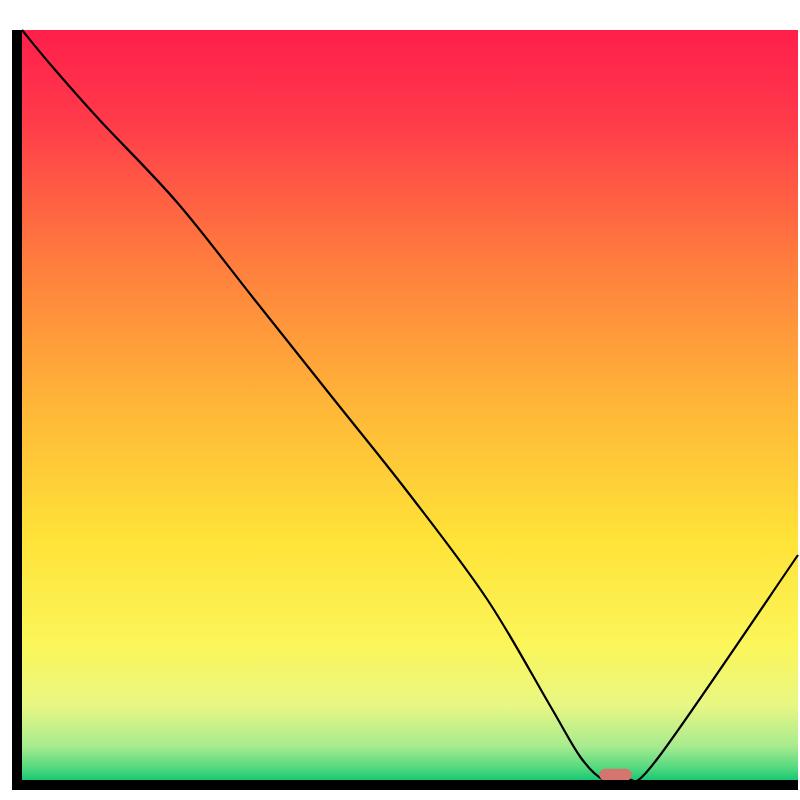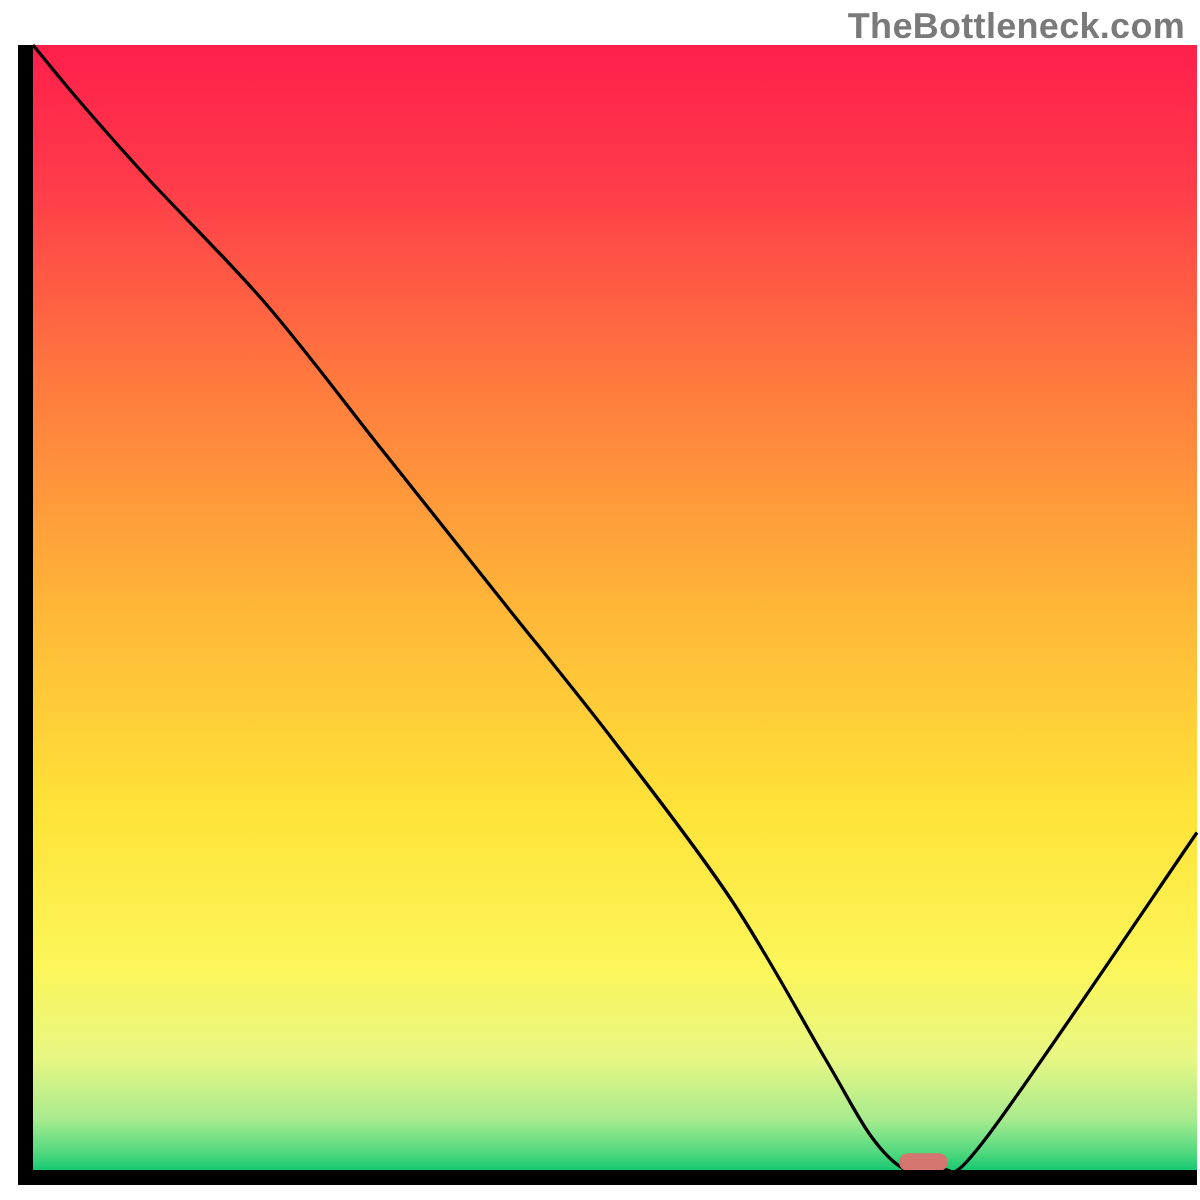--- a/index.html
+++ b/index.html
@@ -26,21 +26,20 @@
   }
   svg {
     position: absolute;
     top: 0;
     left: 0;
   }
 </style>
 </head>
 <body>
 <div id="container">
-  <div id="watermark">TheBottleneck.com</div>
   <svg id="chart-svg" width="800" height="800" viewBox="0 0 800 800">
     <defs>
       <linearGradient id="bg-grad" x1="0" y1="0" x2="0" y2="1">
 
       <stop offset="0%" stop-color="#ff1f4b"></stop>
           <stop offset="12%" stop-color="#ff3a4a"></stop>
           <stop offset="30%" stop-color="#ff7a3e"></stop>
           <stop offset="50%" stop-color="#ffb638"></stop>
           <stop offset="68%" stop-color="#ffe338"></stop>
           <stop offset="82%" stop-color="#fbf65a"></stop>

